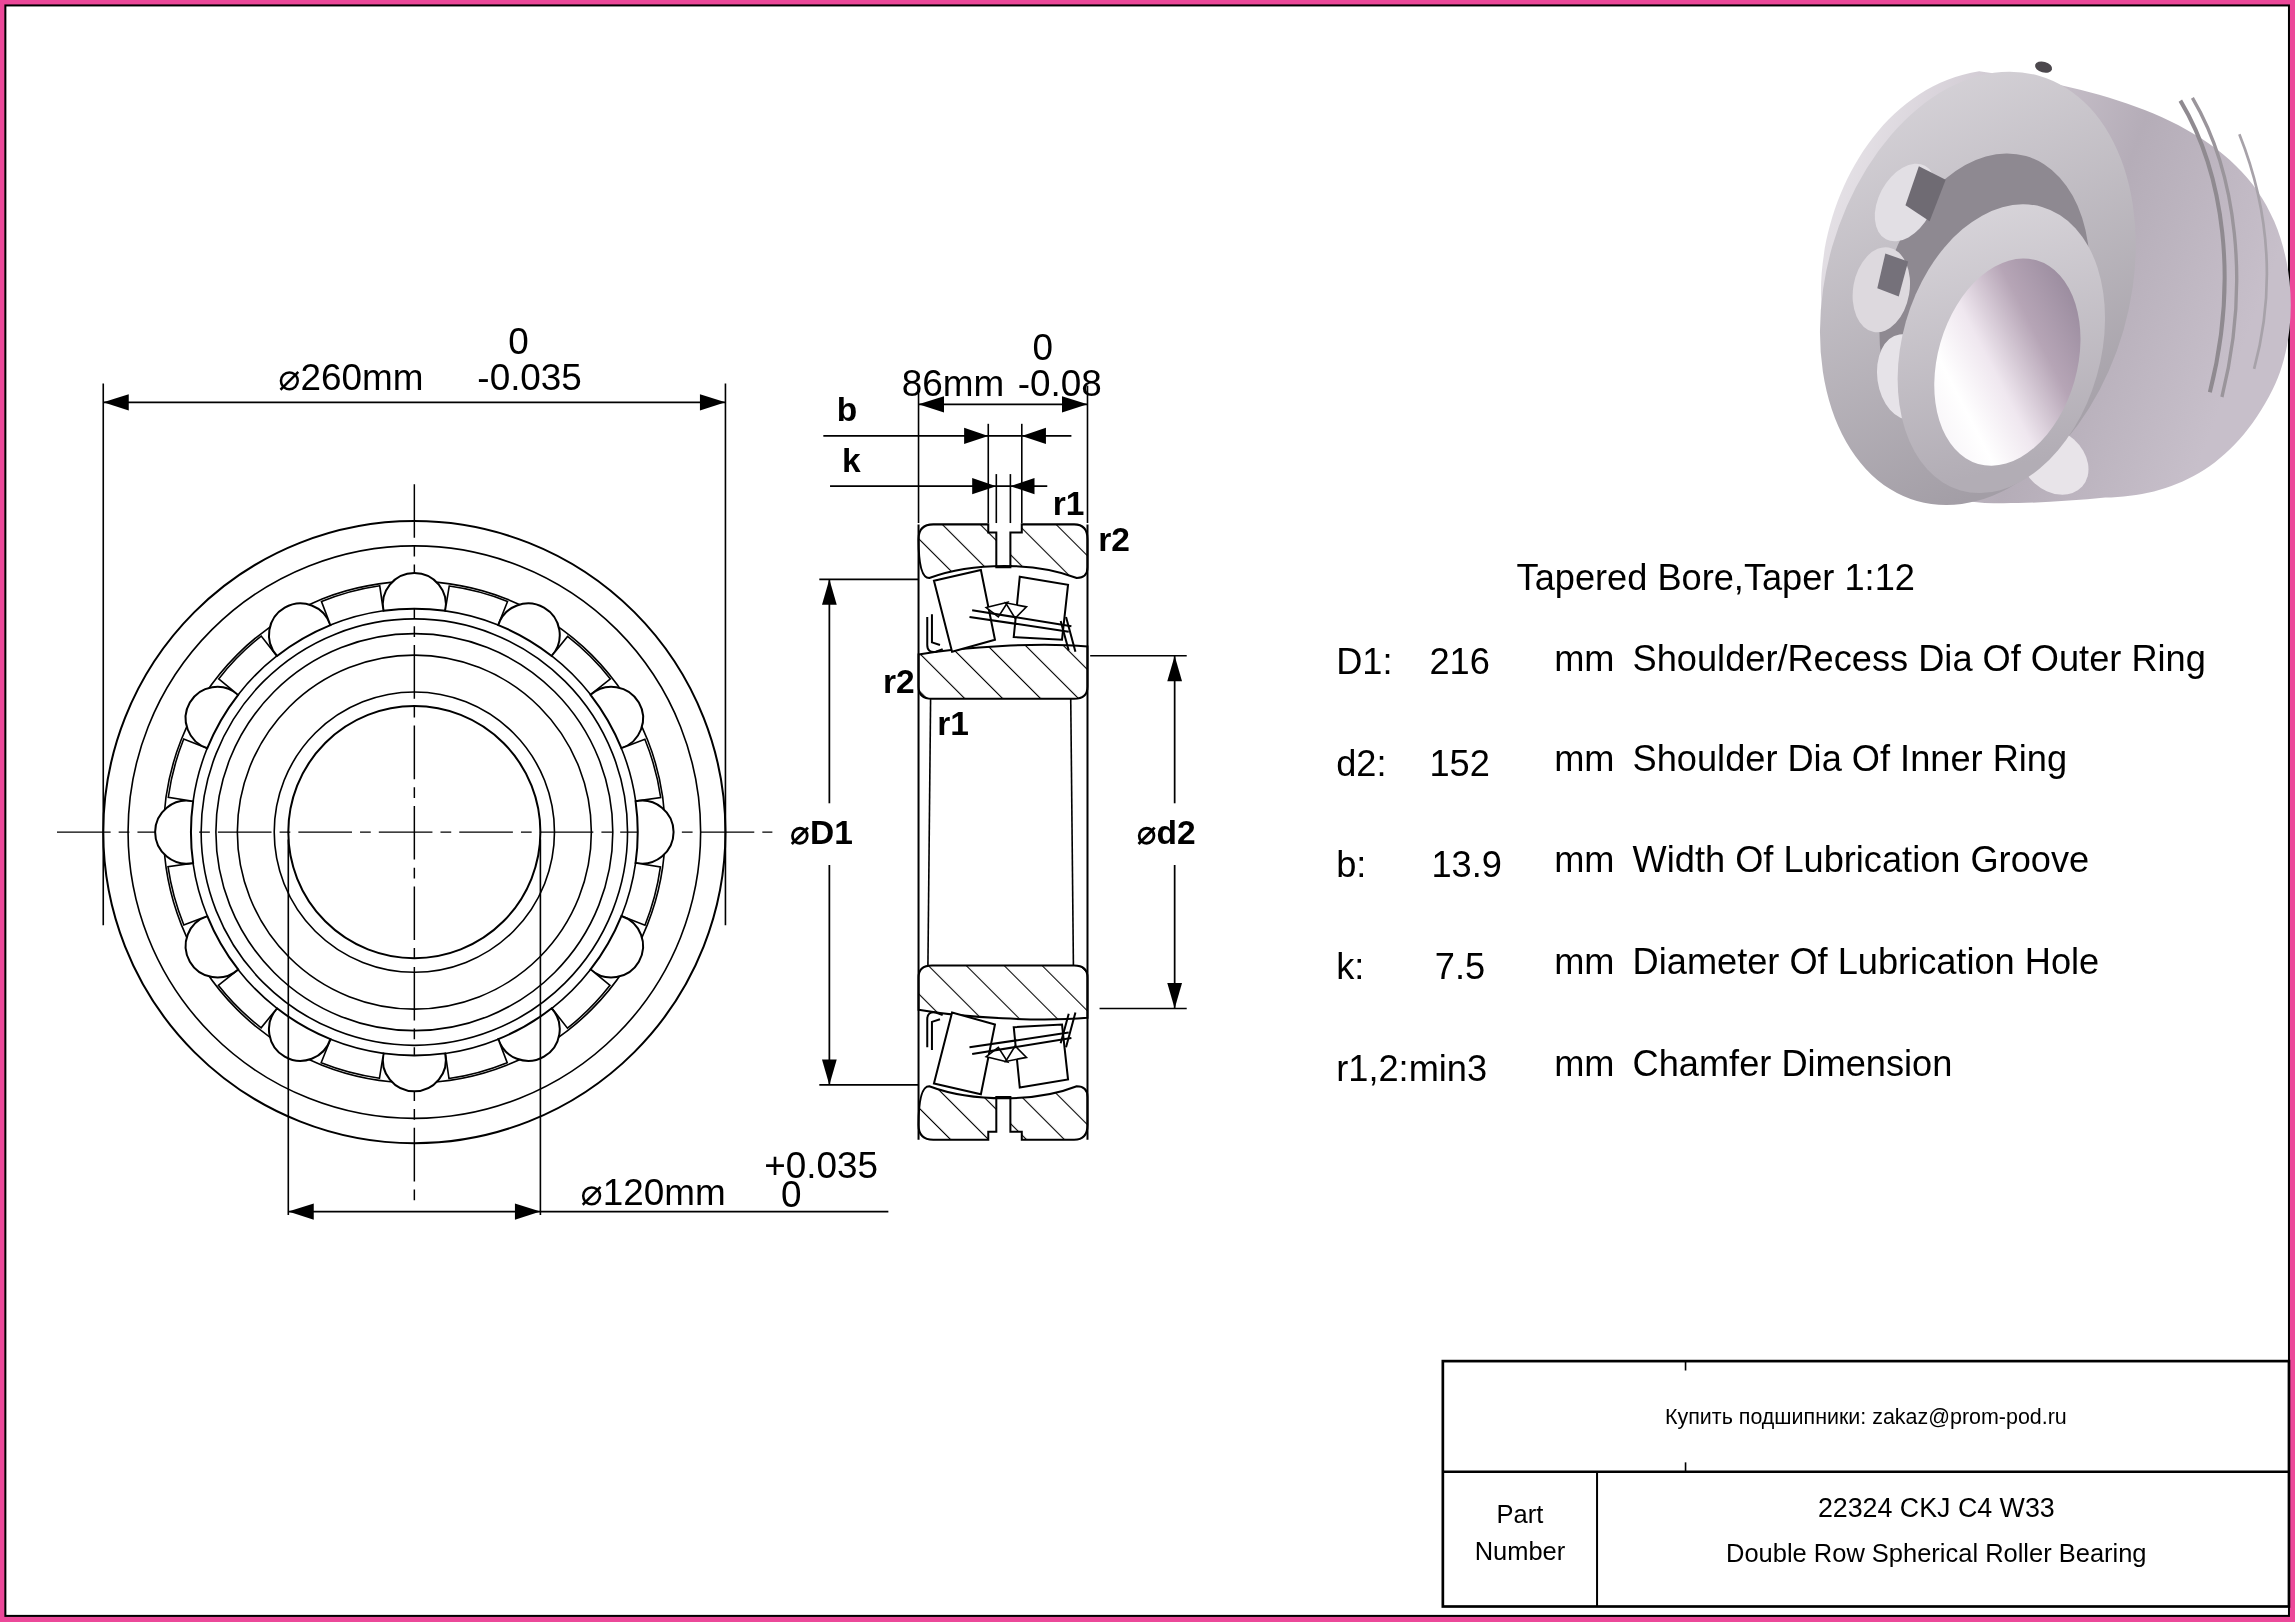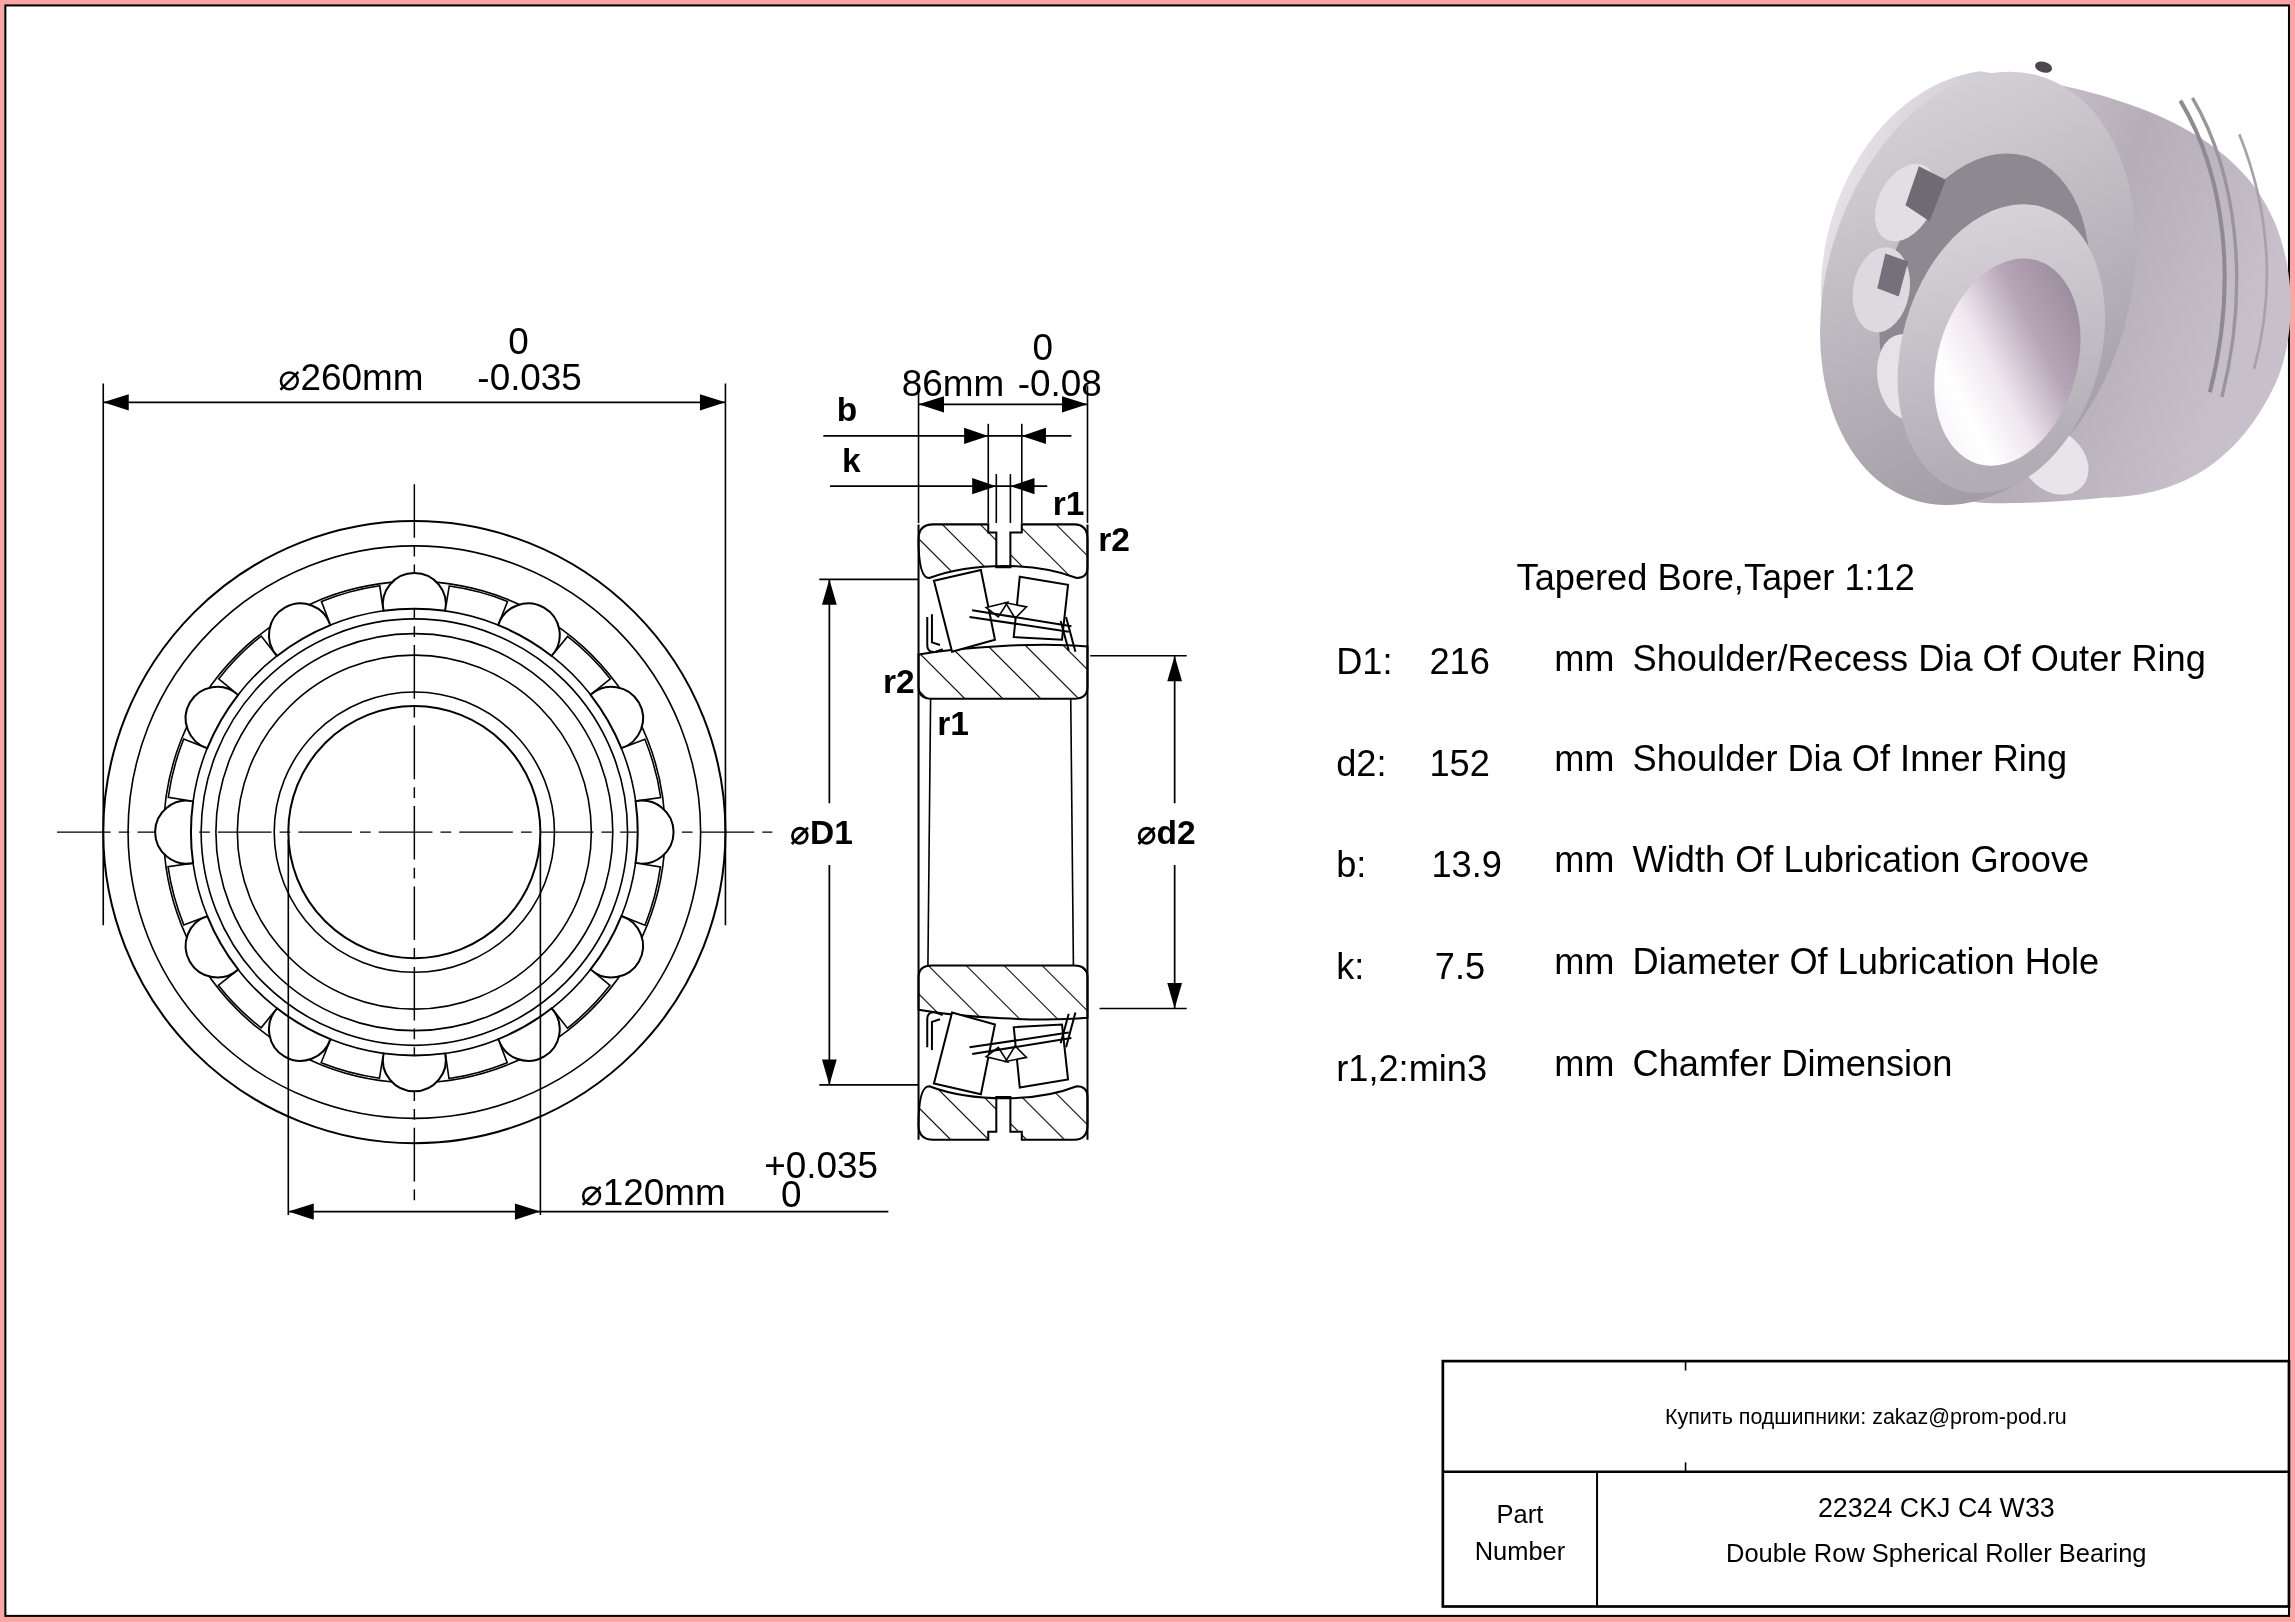--- a/index.html
+++ b/index.html
@@ -1,16 +1,16 @@
 <!DOCTYPE html>
 <html style="font-size:10.7px"><head>
 <meta charset="utf-8">
 <style>
   html,body{margin:0;padding:0;background:#ffffff;}
-  .page{width:2295px;height:1622px;position:relative;background:#fca5a5;}
+  .page{width:2295px;height:1622px;position:relative;background:#ec4899;}
   svg{display:block;}
   text{font-family:"Liberation Sans","DejaVu Sans",sans-serif;fill:#000;}
   .dim{font-size:55px;}
   .callout{font-size:50px;font-weight:bold;}
   .spec{font-size:54px;}
   .tb-small{font-size:32px;}
   .tb-label{font-size:38px;}
   .tb-big{font-size:40px;}
   .tb-desc{font-size:38px;}
   .ln{stroke:#000;stroke-width:3;fill:none;}

